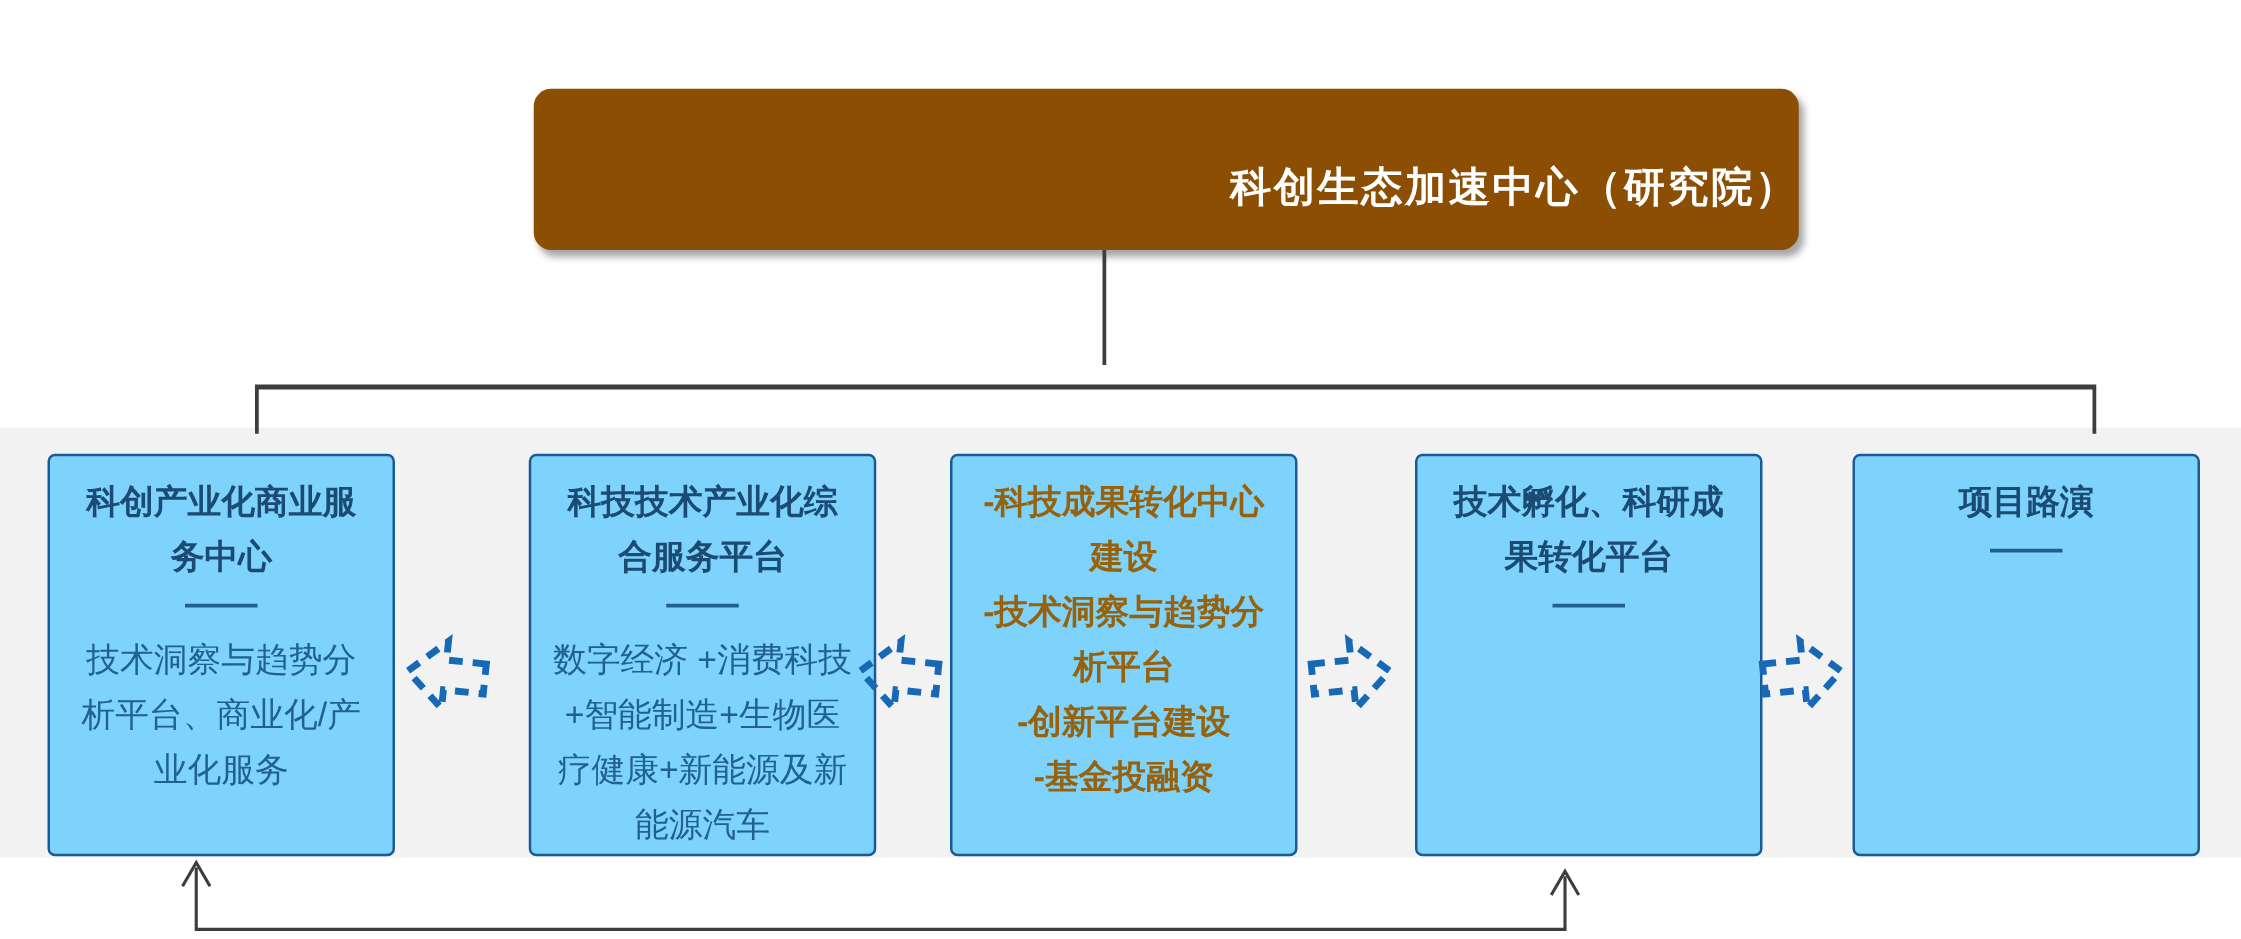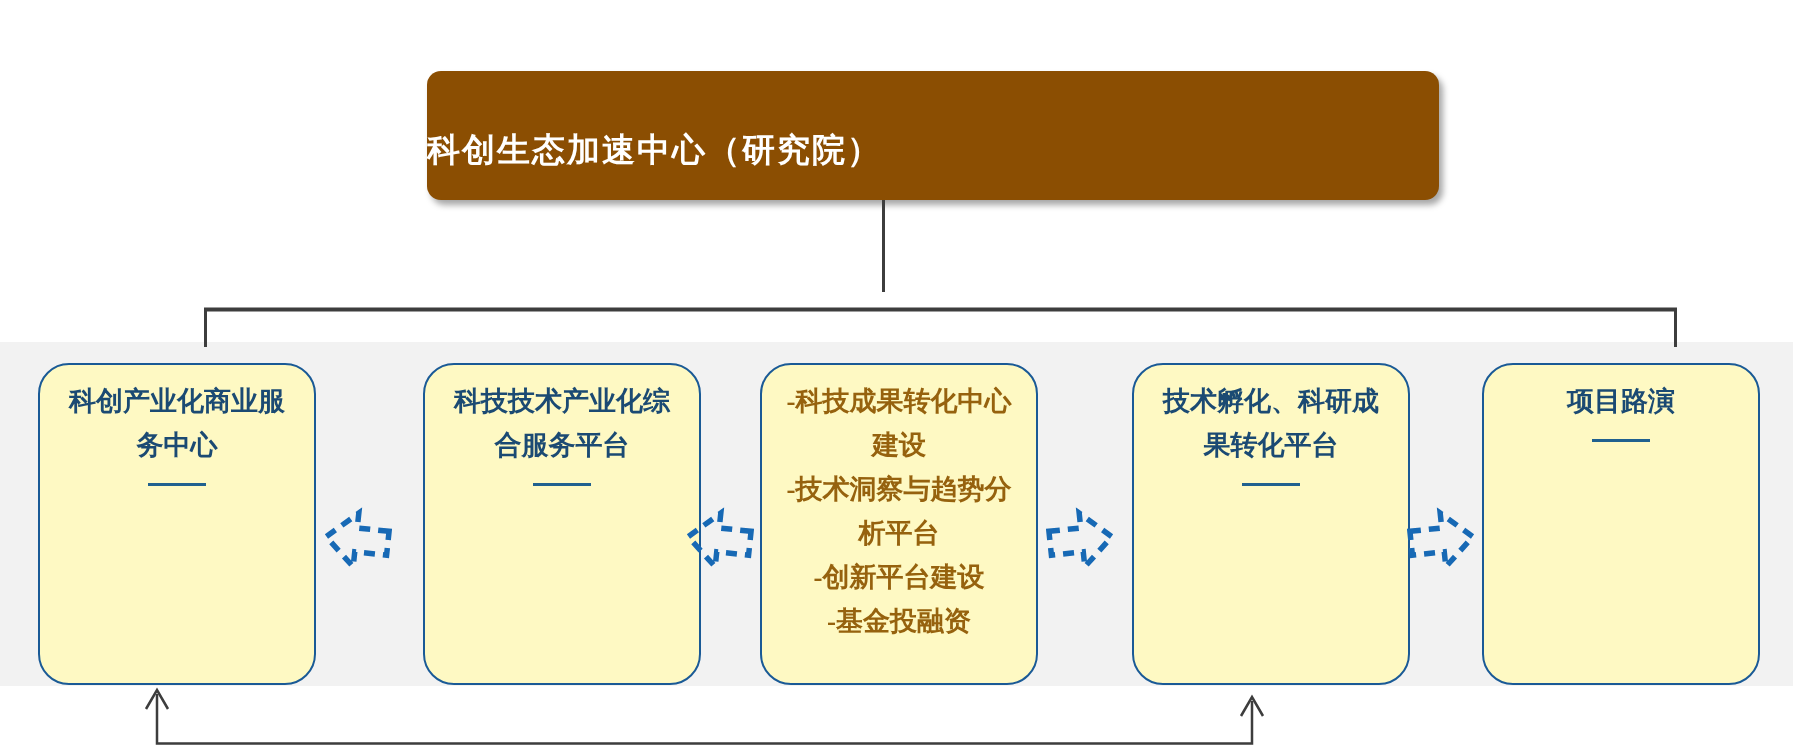--- a/index.html
+++ b/index.html
@@ -11,43 +11,43 @@
   html,body{width:1793px;height:751px;background:#ffffff;overflow:hidden;
     font-family:"Liberation Sans","DejaVu Sans",sans-serif;}
   #stage{position:relative;width:1793px;height:751px;background:#ffffff;}
 
   .band{position:absolute;left:0;top:342px;width:1793px;height:344px;
     background:var(--band-bg);}
 
   .title-bar{position:absolute;left:427px;top:71px;width:1012px;height:129px;
     background:var(--title-bg);border-radius:14px;
     box-shadow:4px 5px 6px rgba(0,0,0,0.35);
-    display:flex;align-items:center;justify-content:flex-start;padding-top:30px;}
+    display:flex;align-items:center;justify-content:flex-end;padding-top:30px;}
   .title-bar span{color:#ffffff;font-size:33px;font-weight:bold;
     letter-spacing:2px;white-space:nowrap;}
 
   svg.overlay{position:absolute;left:0;top:0;width:1793px;height:751px;
     pointer-events:none;}
   .conn{stroke:var(--connector);fill:none;}
   .conn.w3{stroke-width:3px;}
   .conn.w4{stroke-width:4px;}
   .conn.w2{stroke-width:2.5px;}
 
   .node{position:absolute;top:363px;width:278px;height:322px;
-    background:#fef9c3;border:2.5px solid var(--box-border);border-radius:31px;
+    background:#7dd3fc;border:2.5px solid var(--box-border);border-radius:6px;
     display:flex;flex-direction:column;align-items:center;
     padding:14px 16px 8px 16px;text-align:center;}
   .node .box-title{color:var(--box-title-text);font-weight:bold;font-size:27px;
     line-height:44px;width:240px;}
   .node .sep{width:58px;height:3px;background:var(--box-body-text);
     margin:16px 0 20px 0;flex:none;}
   .node .box-body{color:var(--box-body-text);font-size:27px;line-height:44px;
     width:240px;}
   .node .brown-line{color:var(--brown-text);font-weight:bold;font-size:27px;
-    line-height:44px;width:242px;font-family:Liberation Serif, serif;}
+    line-height:44px;width:242px;}
 
   .chevron{position:absolute;top:507px;width:74px;height:66px;}
   .chevron svg{width:100%;height:100%;}
   .chevron .arrow-path{stroke:var(--chevron-blue);stroke-width:5.5px;fill:none;
     stroke-dasharray:11 8;stroke-linejoin:miter;}
   .chevron.left{transform:scaleX(-1) rotate(-6deg);}
   .chevron.right{transform:rotate(-6deg);}
 </style>
 </head>
 <body>
@@ -66,25 +66,27 @@
     <path class="conn w3" d="M205.5 311 V347"></path>
     <path class="conn w3" d="M1675.5 311 V347"></path>
     <path class="conn w2" d="M157 694 V743.5 H1252 V701"></path>
     <path class="conn w2" d="M146 709 L157 690 L168 709"></path>
     <path class="conn w2" d="M1241 716 L1252 697 L1263 716"></path>
   </svg>
 
   <div class="node" style="left:38px">
     <div class="box-title">科创产业化商业服务中心</div>
     <div class="sep"></div>
+    <div class="box-body">技术洞察与趋势分析平台、商业化/产业化服务</div>
   </div>
 
   <div class="node" style="left:423px">
     <div class="box-title">科技技术产业化综合服务平台</div>
     <div class="sep"></div>
+    <div class="box-body">数字经济 +消费科技+智能制造+生物医疗健康+新能源及新能源汽车</div>
   </div>
 
   <div class="node" style="left:760px">
     <div class="brown-line">-科技成果转化中心建设</div>
     <div class="brown-line">-技术洞察与趋势分析平台</div>
     <div class="brown-line">-创新平台建设</div>
     <div class="brown-line">-基金投融资</div>
   </div>
 
   <div class="node" style="left:1132px">

